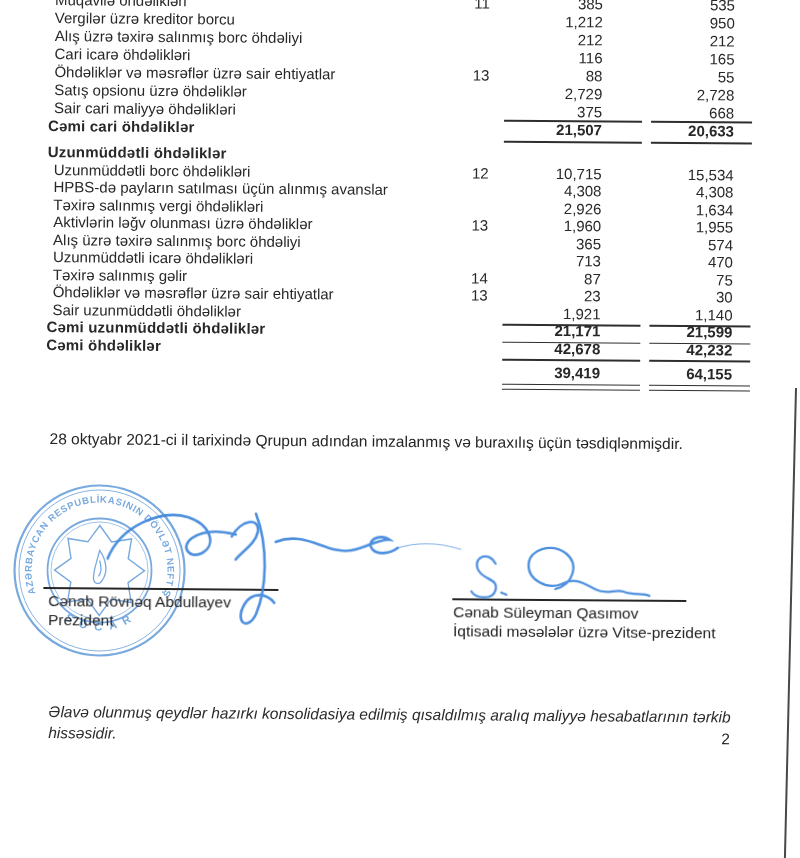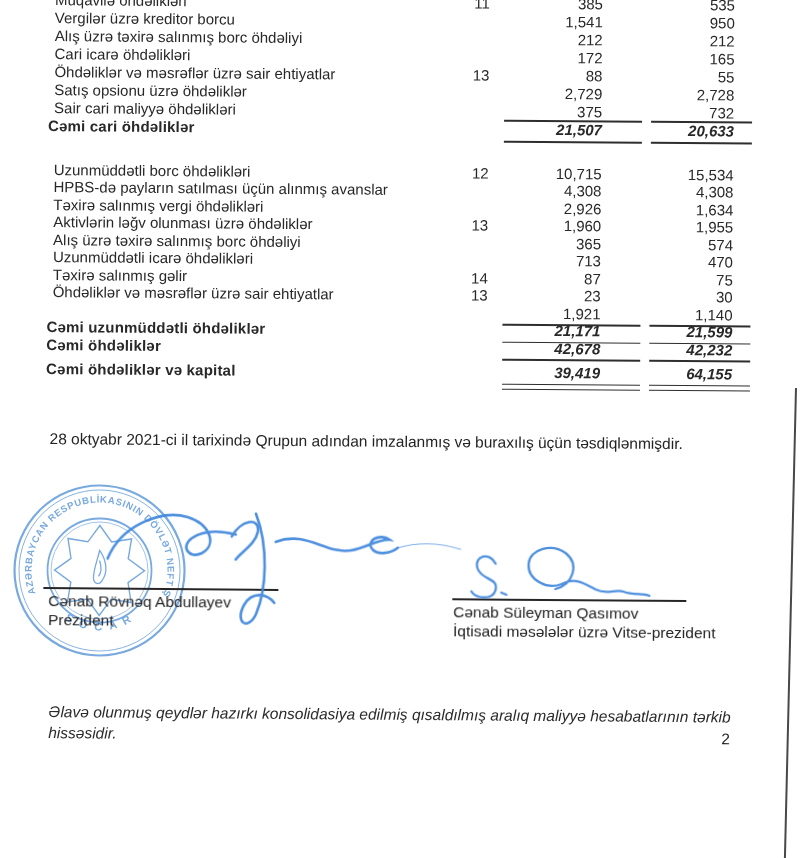--- a/index.html
+++ b/index.html
@@ -13,21 +13,21 @@
   .ftable{position:absolute;top:-9px;left:0;width:770px;}
   .section{position:relative;}
   .trow{position:relative;height:18px;display:flex;align-items:center;font-size:15px;line-height:18px;}
   .section.longterm .trow{height:17.5px;line-height:17.5px;}
   .lbl{position:absolute;left:55px;white-space:nowrap;}
   .trow.bold .lbl{left:49px;font-weight:bold;letter-spacing:.2px;}
   .note{position:absolute;left:438px;width:52px;text-align:right;}
   .v{position:absolute;text-align:right;white-space:nowrap;}
   .v1{left:478px;width:125px;}
   .v2{left:608px;width:127px;}
-  .trow.bold .v{font-weight:bold;font-style:italic;}
+  .trow.bold .v{font-weight:bold;}
   .rule{position:absolute;left:0;width:100%;height:0;}
   .rule.above{top:-1px;}
   .rule.below{bottom:-2px;}
   .rule .seg{position:absolute;height:1.6px;background:#2e2e2e;}
   .rule .s1{left:505px;width:138px;}
   .rule .s2{left:652px;width:101px;}
   .rule.double .seg{height:4.6px;background:none;border-top:1.6px solid #2e2e2e;border-bottom:1.5px solid #2e2e2e;}
   
   .date-line{position:absolute;left:53px;top:430px;font-size:15.5px;color:#242424;white-space:nowrap;}
   .sig-line{position:absolute;height:1.6px;background:#262626;}
@@ -53,70 +53,71 @@
       <div class="section current">
         <div class="trow">
           <span class="lbl">Müqavilə öhdəlikləri</span>
           <span class="note">11</span>
           <span class="v v1">385</span>
           <span class="v v2">535</span>
         </div>
         <div class="trow">
           <span class="lbl">Vergilər üzrə kreditor borcu</span>
           <span class="note"></span>
-          <span class="v v1">1,541</span>
+          <span class="v v1">1,212</span>
           <span class="v v2">950</span>
         </div>
         <div class="trow">
           <span class="lbl">Alış üzrə təxirə salınmış borc öhdəliyi</span>
           <span class="note"></span>
           <span class="v v1">212</span>
           <span class="v v2">212</span>
         </div>
         <div class="trow">
           <span class="lbl">Cari icarə öhdəlikləri</span>
           <span class="note"></span>
-          <span class="v v1">172</span>
+          <span class="v v1">116</span>
           <span class="v v2">165</span>
         </div>
         <div class="trow">
           <span class="lbl">Öhdəliklər və məsrəflər üzrə sair ehtiyatlar</span>
           <span class="note">13</span>
           <span class="v v1">88</span>
           <span class="v v2">55</span>
         </div>
         <div class="trow">
           <span class="lbl">Satış opsionu üzrə öhdəliklər</span>
           <span class="note"></span>
           <span class="v v1">2,729</span>
           <span class="v v2">2,728</span>
         </div>
         <div class="trow">
           <span class="lbl">Sair cari maliyyə öhdəlikləri</span>
           <span class="note"></span>
           <span class="v v1">375</span>
-          <span class="v v2">732</span>
+          <span class="v v2">668</span>
         </div>
         <div class="trow bold">
           <span class="lbl">Cəmi cari öhdəliklər</span>
           <span class="note"></span>
           <span class="v v1">21,507</span>
           <span class="v v2">20,633</span>
           <div class="rule above">
             <i class="seg s1"></i>
             <i class="seg s2"></i>
           </div>
           <div class="rule below">
             <i class="seg s1"></i>
             <i class="seg s2"></i>
           </div>
         </div>
       </div>
       <div class="section longterm" style="margin-top: 8px;">
         <div class="trow bold">
+          <span class="lbl">Uzunmüddətli öhdəliklər</span>
           <span class="note"></span>
           <span class="v v1"></span>
           <span class="v v2"></span>
         </div>
         <div class="trow">
           <span class="lbl">Uzunmüddətli borc öhdəlikləri</span>
           <span class="note">12</span>
           <span class="v v1">10,715</span>
           <span class="v v2">15,534</span>
         </div>
@@ -156,20 +157,21 @@
           <span class="v v1">87</span>
           <span class="v v2">75</span>
         </div>
         <div class="trow">
           <span class="lbl">Öhdəliklər və məsrəflər üzrə sair ehtiyatlar</span>
           <span class="note">13</span>
           <span class="v v1">23</span>
           <span class="v v2">30</span>
         </div>
         <div class="trow">
+          <span class="lbl">Sair uzunmüddətli öhdəliklər</span>
           <span class="note"></span>
           <span class="v v1">1,921</span>
           <span class="v v2">1,140</span>
           <div class="rule below">
             <i class="seg s1"></i>
             <i class="seg s2"></i>
           </div>
         </div>
         <div class="trow bold">
           <span class="lbl">Cəmi uzunmüddətli öhdəliklər</span>
@@ -185,21 +187,20 @@
           <span class="lbl">Cəmi öhdəliklər</span>
           <span class="note"></span>
           <span class="v v1">42,678</span>
           <span class="v v2">42,232</span>
           <div class="rule below">
             <i class="seg s1"></i>
             <i class="seg s2"></i>
           </div>
         </div>
         <div class="trow bold" style="margin-top: 7px;">
-          <span class="lbl">Cəmi öhdəliklər və kapital</span>
           <span class="note"></span>
           <span class="v v1">39,419</span>
           <span class="v v2">64,155</span>
           <div class="rule below double">
             <i class="seg s1"></i>
             <i class="seg s2"></i>
           </div>
         </div>
       </div>
     </div>

